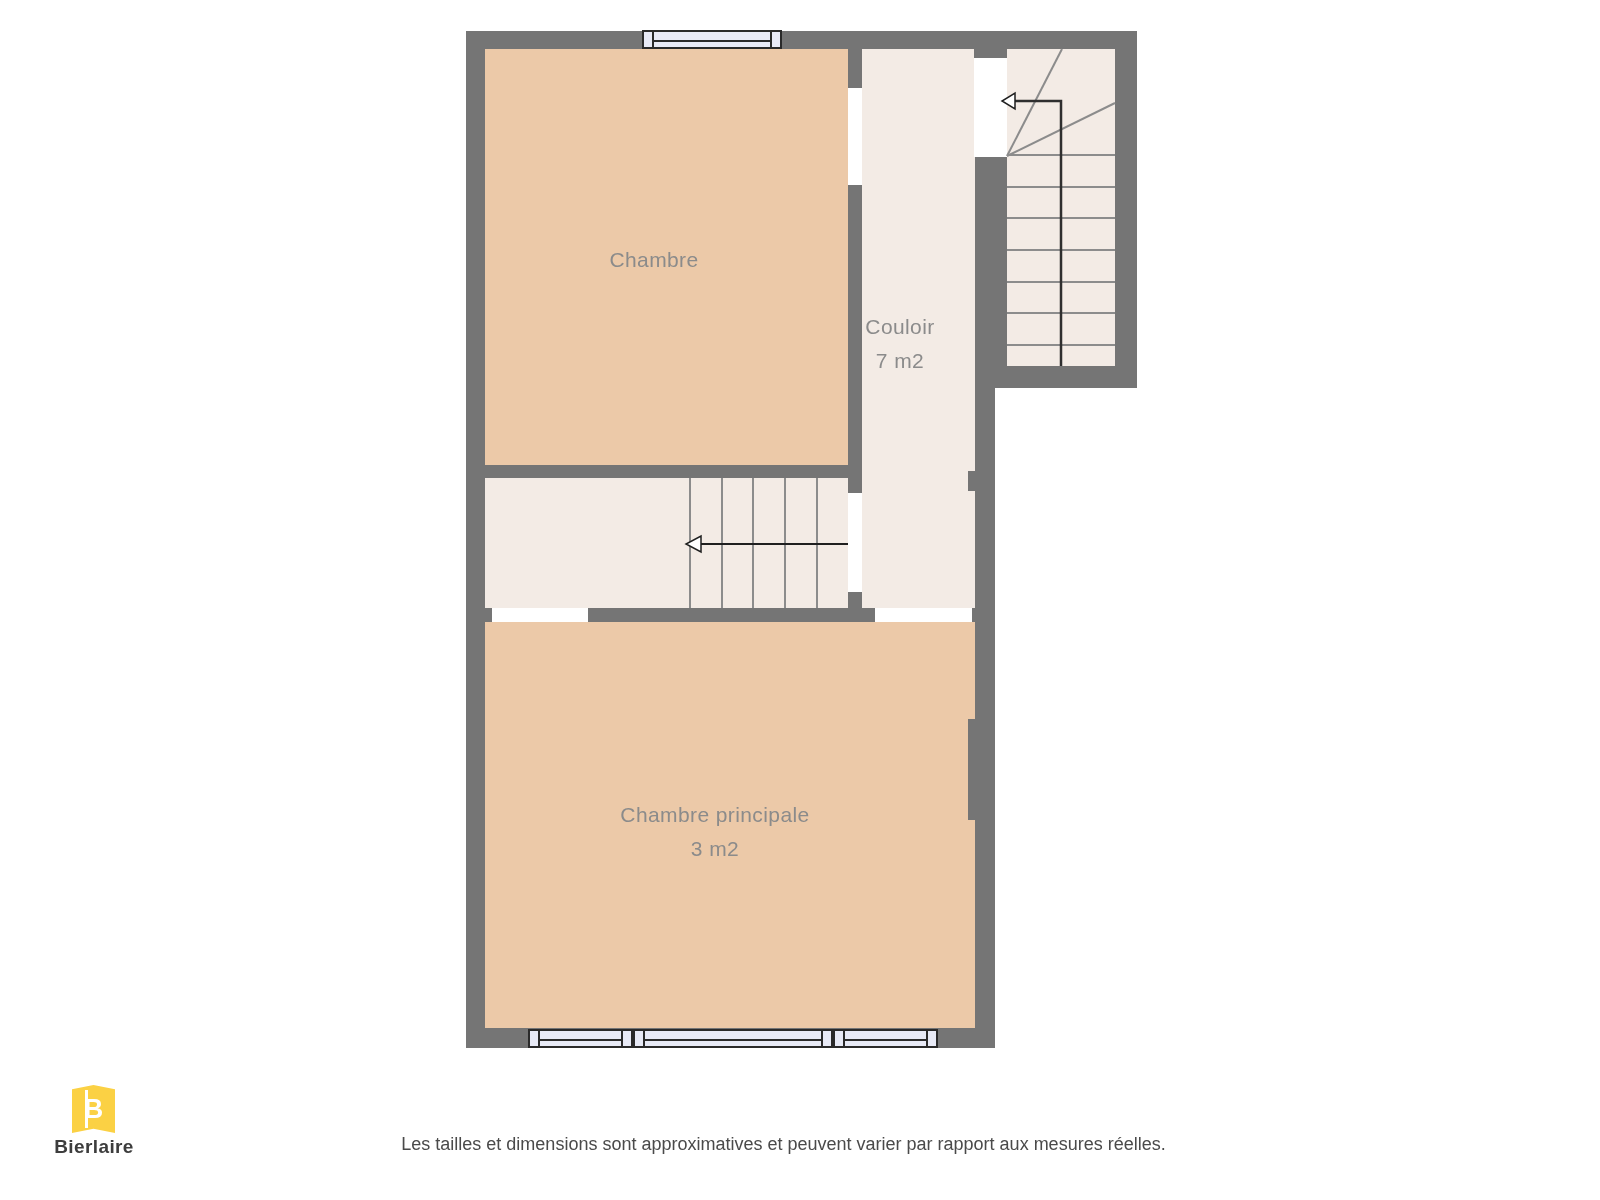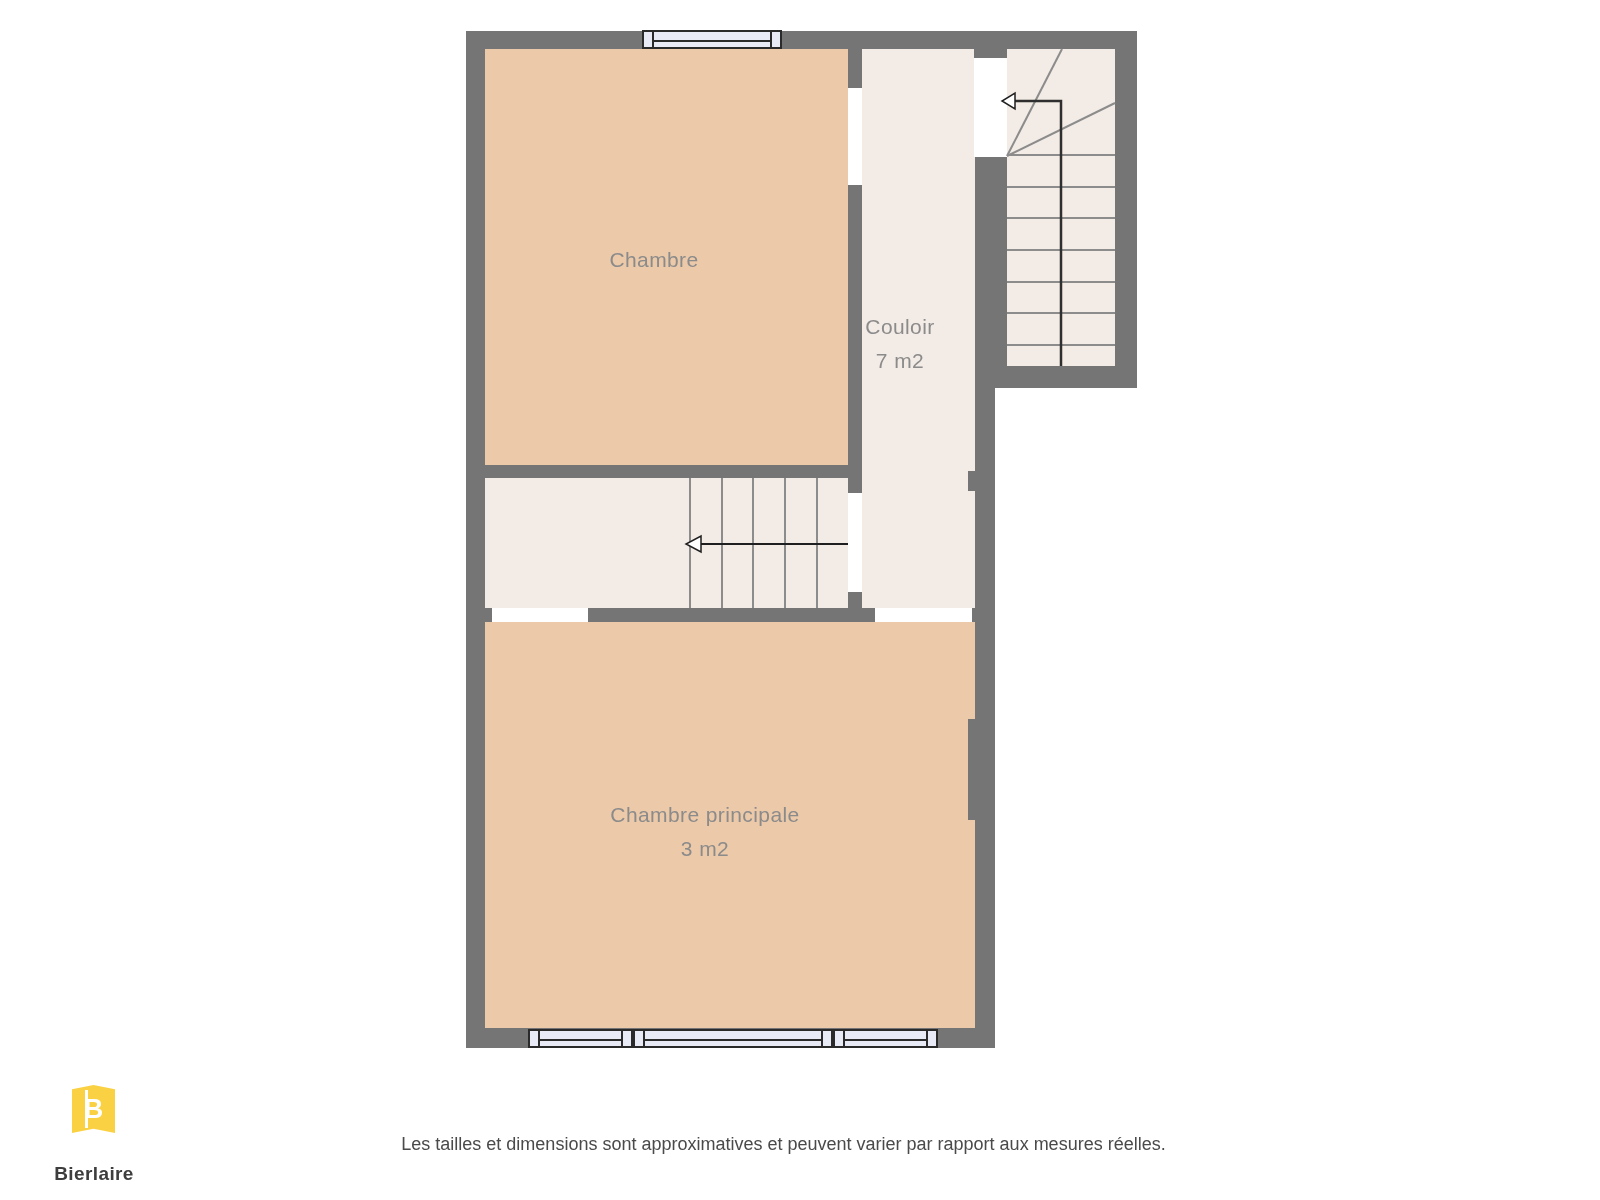--- a/index.html
+++ b/index.html
@@ -30,21 +30,21 @@
   }
   .monogram{
     position:absolute;left:0;right:0;top:8px;text-align:center;
     color:#ffffff;font-size:27px;line-height:32px;font-weight:700;
   }
   .monogram-stem{
     position:absolute;left:13px;top:5px;width:3px;height:38px;background:#ffffff;
   }
   .brand-name{
     position:absolute;left:14px;top:1136px;width:160px;text-align:center;
-    color:#3D3D3D;font-size:19px;font-weight:600;letter-spacing:.4px;margin-top:27px;
+    color:#3D3D3D;font-size:19px;font-weight:600;letter-spacing:.4px;
   }
   .disclaimer{
     position:absolute;left:0;top:1136px;width:1567px;text-align:center;
     color:#4A4A4A;font-size:18px;line-height:16px;
   }
 </style>
 </head>
 <body>
 
 <div id="canvas">
@@ -130,21 +130,21 @@
     <div class="rail"></div>
   </div>
 
   <div class="room-label" style="left:473px;top:243px;width:362px">
     <div>Chambre</div>
   </div>
   <div class="room-label" style="left:845px;top:310px;width:110px">
     <div>Couloir</div>
     <div>7 m2</div>
   </div>
-  <div class="room-label" style="left:475px;top:798px;width:460px">
+  <div class="room-label" style="left:485px;top:798px;width:460px">
     <div>Chambre principale</div>
     <div>3 m2</div>
   </div>
 
   <div class="logo-badge">
     <div class="monogram">B</div>
     <div class="monogram-stem"></div>
   </div>
   <div class="brand-name">Bierlaire</div>
 

